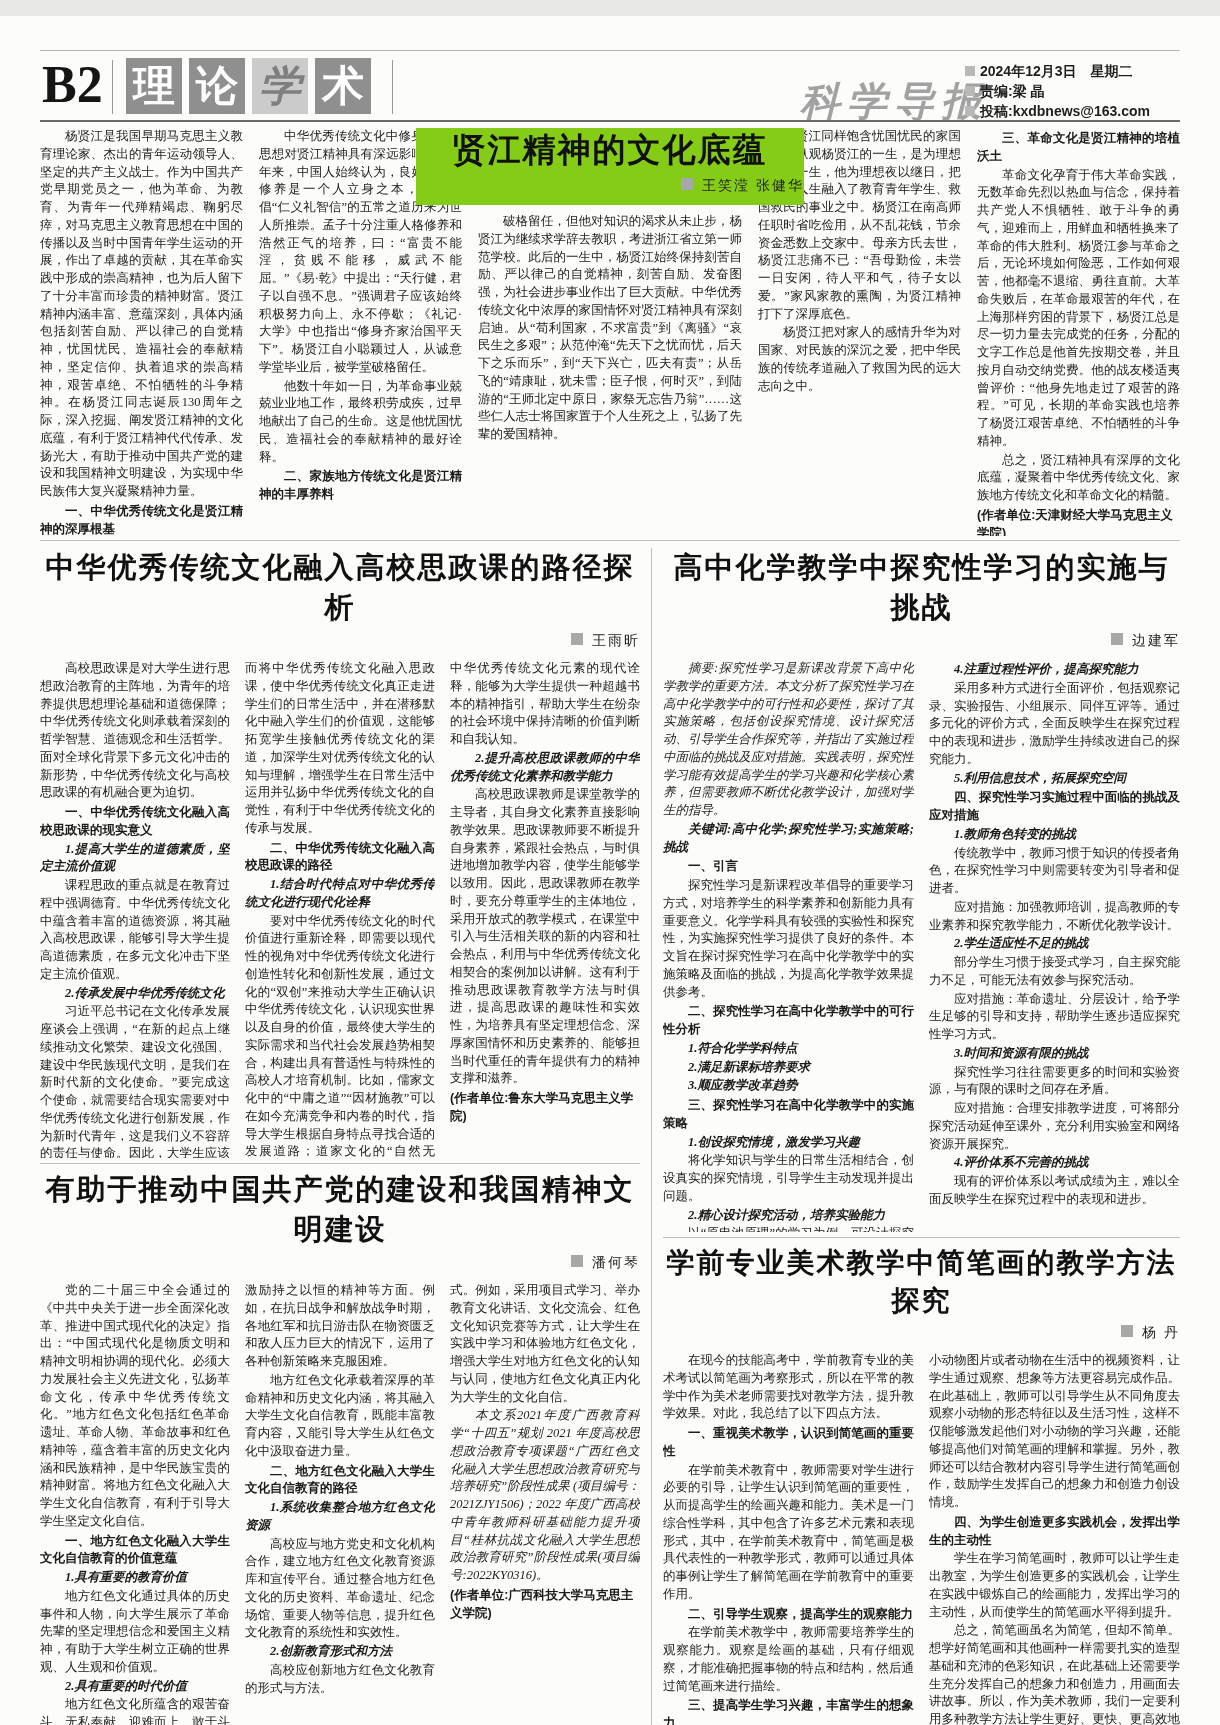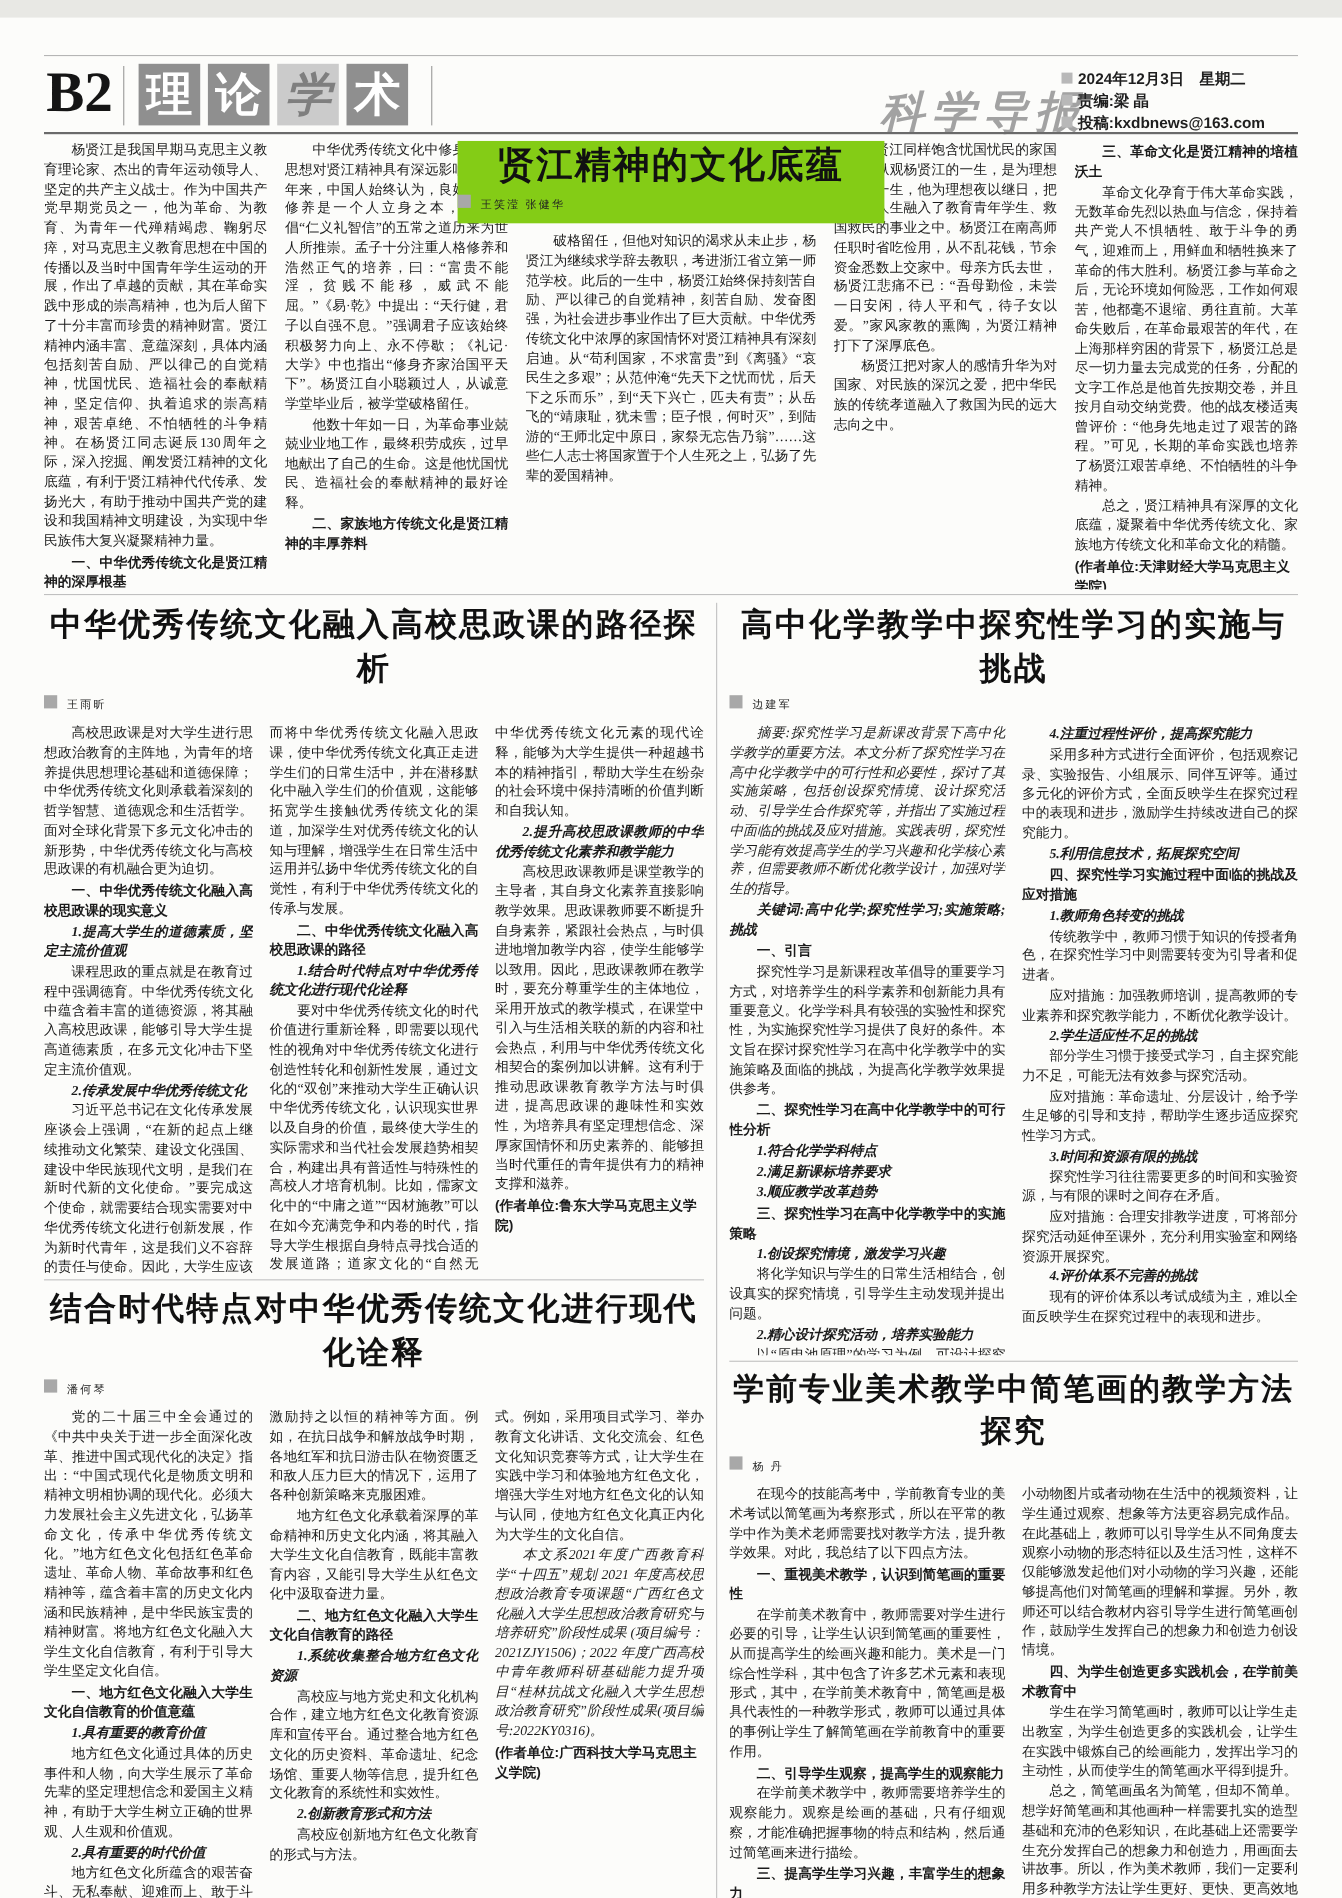--- a/index.html
+++ b/index.html
@@ -21,21 +21,21 @@
             font-size:14px;font-weight:bold;color:#1e1e1e;line-height:19px;}
   .pub-info .row{margin-bottom:1px;white-space:nowrap;}
   .sq2{display:inline-block;width:10px;height:10px;background:#b8b8b8;margin-right:5px;}
   
   .hr{position:absolute;height:1px;background:#c0c0c0;}
   .vline{position:absolute;width:1px;background:#c0c0c0;}
   
   .article{position:absolute;overflow:hidden;}
   .art-title{margin:0 0 4px 0;text-align:center;font-family:"Liberation Sans","DejaVu Sans",sans-serif;
              font-weight:bold;color:#111;letter-spacing:2px;}
-  .byline{text-align:left;font-family:"Liberation Sans",sans-serif;font-size:10px;color:#222;
+  .byline{text-align:right;font-family:"Liberation Sans",sans-serif;font-size:14px;color:#222;
           margin:4px 0 10px 0;letter-spacing:2px;}
   .sq{display:inline-block;width:12px;height:12px;background:#a8a8a8;margin-right:9px;}
   .cols{display:flex;gap:15px;align-items:stretch;}
   .col{flex:1 1 0;overflow:hidden;font-size:12.5px;line-height:1.42;text-align:justify;}
   .col p{margin:0 0 1px 0;}
   .t-p{text-indent:2em;}
   .t-pc{text-indent:0;}
   .t-h{font-family:"Liberation Sans",sans-serif;font-weight:bold;text-indent:2em;margin-top:2px !important;}
   .t-n{font-weight:bold;font-style:italic;text-indent:2em;margin-top:1px !important;}
   .t-kai{font-style:italic;text-indent:2em;}
@@ -132,21 +132,21 @@
           <p class="t-n">2.提升高校思政课教师的中华优秀传统文化素养和教学能力</p>
           <p class="t-p">高校思政课教师是课堂教学的主导者，其自身文化素养直接影响教学效果。思政课教师要不断提升自身素养，紧跟社会热点，与时俱进地增加教学内容，使学生能够学以致用。因此，思政课教师在教学时，要充分尊重学生的主体地位，采用开放式的教学模式，在课堂中引入与生活相关联的新的内容和社会热点，利用与中华优秀传统文化相契合的案例加以讲解。这有利于推动思政课教育教学方法与时俱进，提高思政课的趣味性和实效性，为培养具有坚定理想信念、深厚家国情怀和历史素养的、能够担当时代重任的青年提供有力的精神支撑和滋养。</p>
           <p class="t-attr">(作者单位:鲁东大学马克思主义学院)</p>
         </div>
     </div>
   </section>
 
   <div class="hr" style="left:40px;top:1147px;width:600px;"></div>
 
   <section class="article a4" style="left:40px;top:1154px;width:600px;height:558px;">
-    <h1 class="art-title">结合时代特点对中华优秀传统文化进行现代化诠释</h1>
+    <h1 class="art-title">有助于推动中国共产党的建设和我国精神文明建设</h1>
     <div class="byline"><span class="sq"></span><span>潘何琴</span></div>
     <div class="cols" style="height:470px;">
       <div class="col">
           <p class="t-p">党的二十届三中全会通过的《中共中央关于进一步全面深化改革、推进中国式现代化的决定》指出：“中国式现代化是物质文明和精神文明相协调的现代化。必须大力发展社会主义先进文化，弘扬革命文化，传承中华优秀传统文化。”地方红色文化包括红色革命遗址、革命人物、革命故事和红色精神等，蕴含着丰富的历史文化内涵和民族精神，是中华民族宝贵的精神财富。将地方红色文化融入大学生文化自信教育，有利于引导大学生坚定文化自信。</p>
           <p class="t-h">一、地方红色文化融入大学生文化自信教育的价值意蕴</p>
           <p class="t-n">1.具有重要的教育价值</p>
           <p class="t-p">地方红色文化通过具体的历史事件和人物，向大学生展示了革命先辈的坚定理想信念和爱国主义精神，有助于大学生树立正确的世界观、人生观和价值观。</p>
           <p class="t-n">2.具有重要的时代价值</p>
           <p class="t-p">地方红色文化所蕴含的艰苦奋斗、无私奉献、迎难而上、敢于斗争的精神品质，能够引导大学生坚定理想信念、培养家国情怀和</p>
         </div>
@@ -215,20 +215,20 @@
       <div class="col">
           <p class="t-p">在现今的技能高考中，学前教育专业的美术考试以简笔画为考察形式，所以在平常的教学中作为美术老师需要找对教学方法，提升教学效果。对此，我总结了以下四点方法。</p>
           <p class="t-h">一、重视美术教学，认识到简笔画的重要性</p>
           <p class="t-p">在学前美术教育中，教师需要对学生进行必要的引导，让学生认识到简笔画的重要性，从而提高学生的绘画兴趣和能力。美术是一门综合性学科，其中包含了许多艺术元素和表现形式，其中，在学前美术教育中，简笔画是极具代表性的一种教学形式，教师可以通过具体的事例让学生了解简笔画在学前教育中的重要作用。</p>
           <p class="t-h">二、引导学生观察，提高学生的观察能力</p>
           <p class="t-p">在学前美术教学中，教师需要培养学生的观察能力。观察是绘画的基础，只有仔细观察，才能准确把握事物的特点和结构，然后通过简笔画来进行描绘。</p>
           <p class="t-h">三、提高学生学习兴趣，丰富学生的想象力</p>
         </div>
       <div class="col">
           <p class="t-pc">小动物图片或者动物在生活中的视频资料，让学生通过观察、想象等方法更容易完成作品。在此基础上，教师可以引导学生从不同角度去观察小动物的形态特征以及生活习性，这样不仅能够激发起他们对小动物的学习兴趣，还能够提高他们对简笔画的理解和掌握。另外，教师还可以结合教材内容引导学生进行简笔画创作，鼓励学生发挥自己的想象力和创造力创设情境。</p>
-          <p class="t-h">四、为学生创造更多实践机会，在学前美术教育中</p>
+          <p class="t-h">四、为学生创造更多实践机会，发挥出学生的主动性</p>
           <p class="t-p">学生在学习简笔画时，教师可以让学生走出教室，为学生创造更多的实践机会，让学生在实践中锻炼自己的绘画能力，发挥出学习的主动性，从而使学生的简笔画水平得到提升。</p>
           <p class="t-p">总之，简笔画虽名为简笔，但却不简单。想学好简笔画和其他画种一样需要扎实的造型基础和充沛的色彩知识，在此基础上还需要学生充分发挥自己的想象力和创造力，用画面去讲故事。所以，作为美术教师，我们一定要利用多种教学方法让学生更好、更快、更高效地掌握此技能。</p>
         </div>
     </div>
   </section>
 
 </div>
 
 </body></html>

